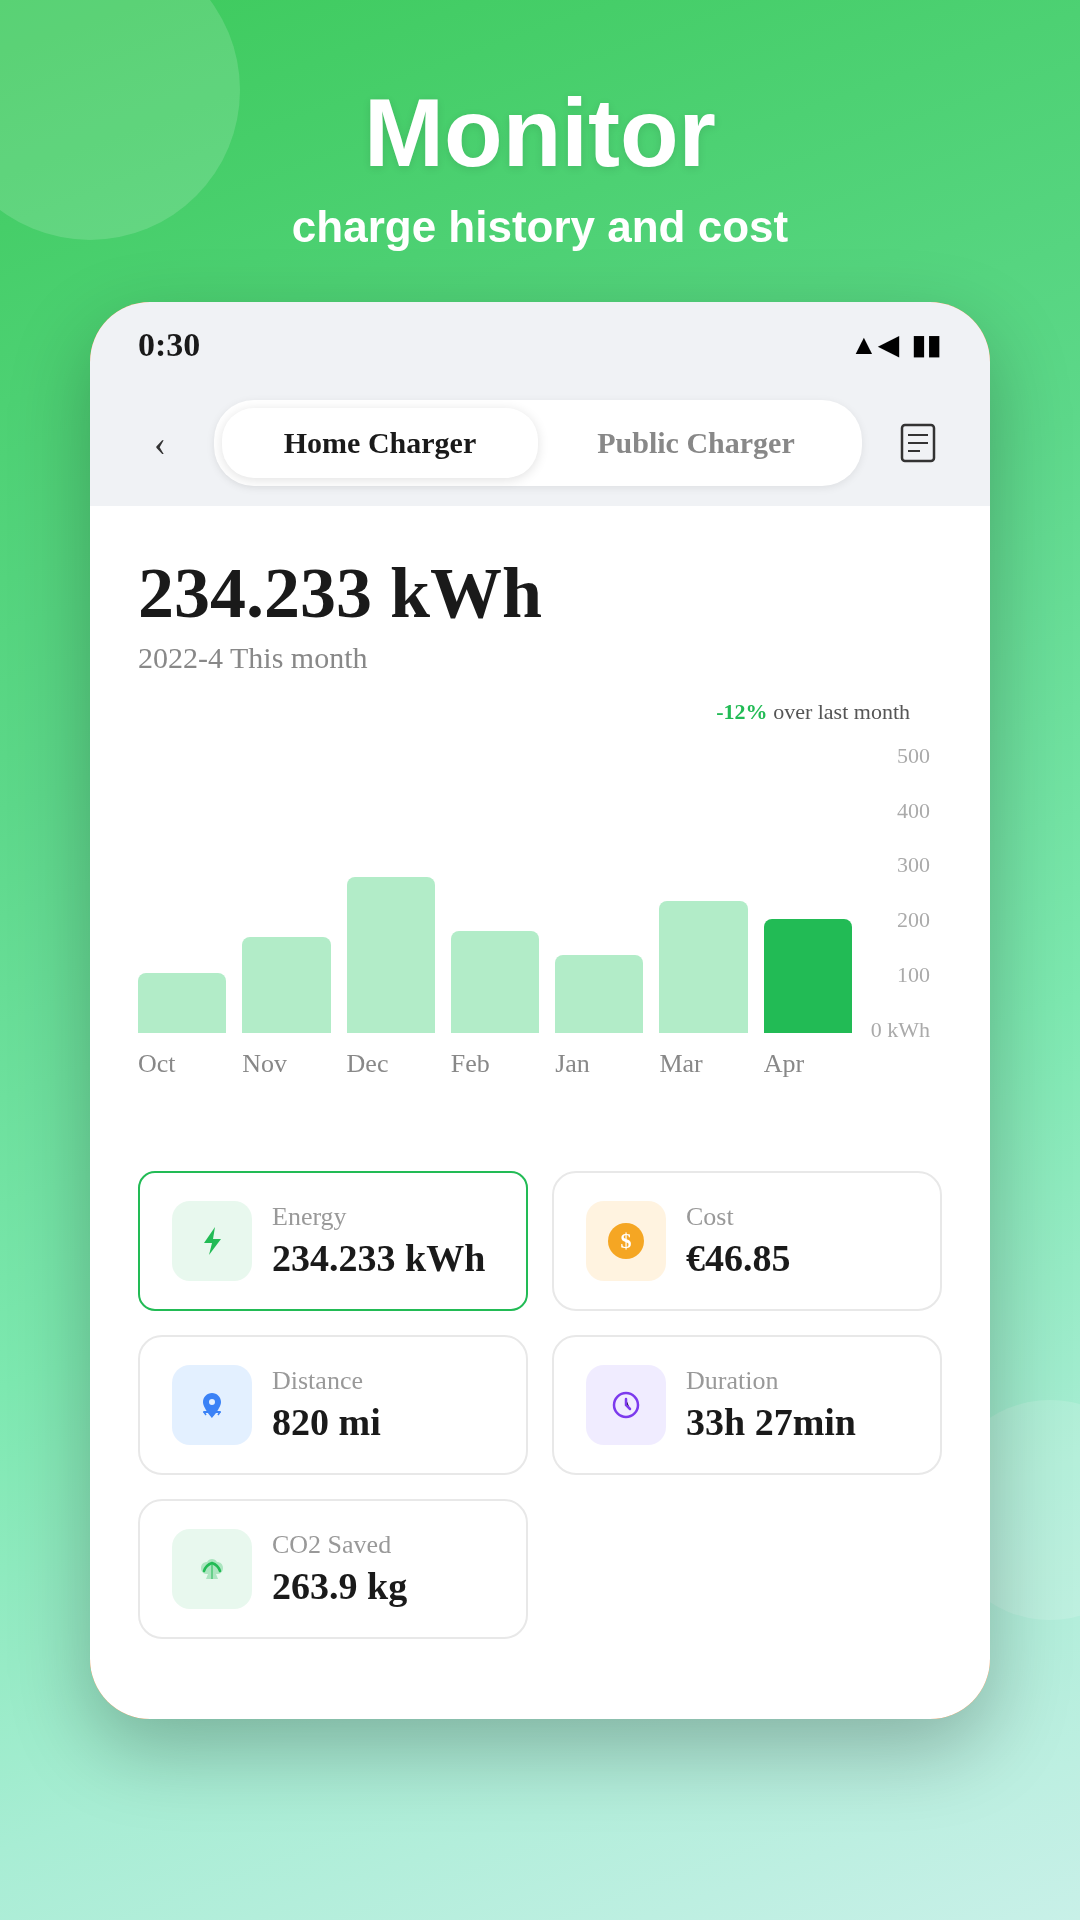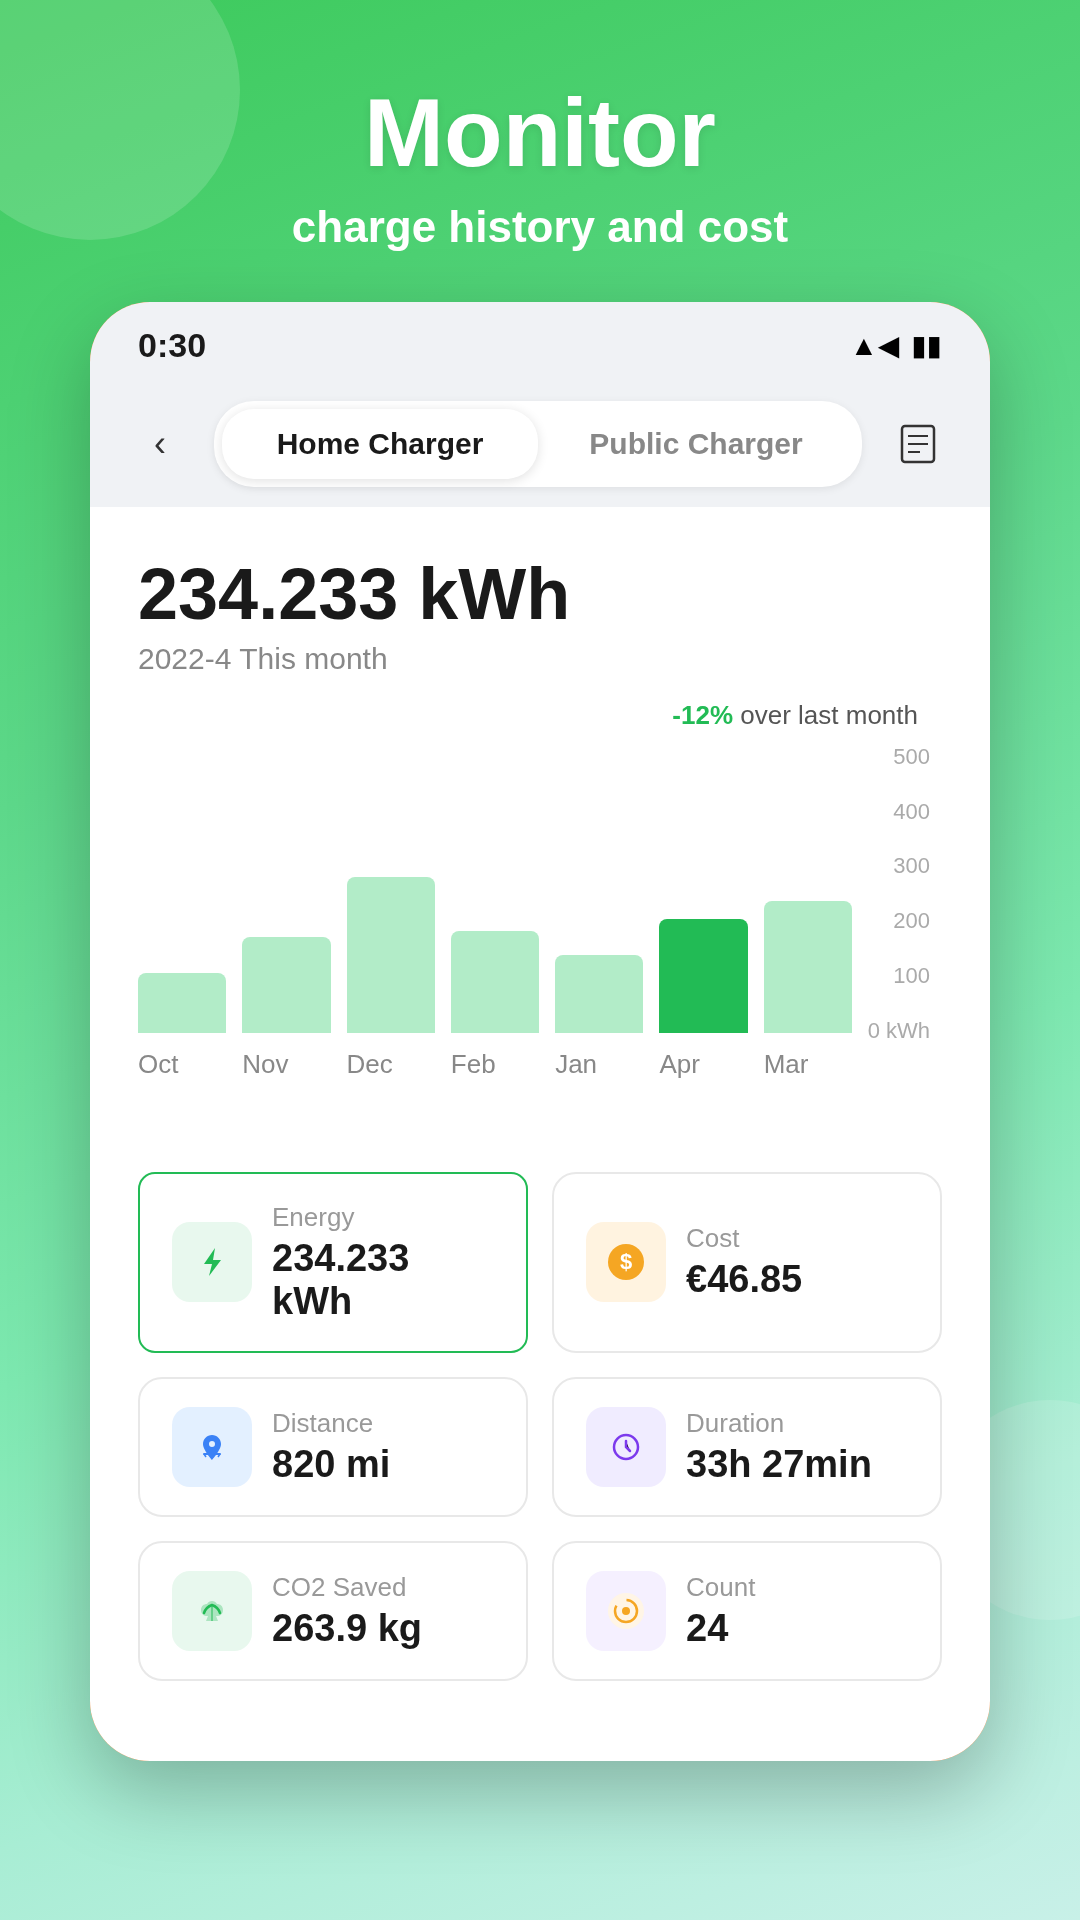--- a/index.html
+++ b/index.html
@@ -57,20 +57,21 @@
 
     
     .phone-mockup {
       width: 900px;
       background: #f97316;
       border-radius: 60px;
       overflow: hidden;
       box-shadow: 0 30px 80px rgba(0,0,0,0.25);
       position: relative;
       z-index: 1;
+      font-family: Liberation Serif, serif;
     }
 
     
     .status-bar {
       display: flex;
       justify-content: space-between;
       align-items: center;
       padding: 24px 48px 16px;
       background: #f0f2f5;
     }
@@ -160,22 +161,22 @@
 
     
     .chart-container {
       position: relative;
       margin-top: 24px;
       height: 440px;
     }
     .chart-comparison {
       position: absolute;
       top: 0;
-      right: 24px;
-      font-size: 26px;
+      right: 32px;
+      font-size: 22px;
       color: #555;
     }
     .chart-comparison .pct {
       color: #22bb55;
       font-weight: 700;
     }
     .y-label {
       font-size: 24px;
       color: #aaa;
     }
@@ -329,26 +330,26 @@
             </div>
             <div class="bar-col">
               <div class="bar" style="height: 102px;"></div>
               <div class="bar-label">Feb</div>
             </div>
             <div class="bar-col">
               <div class="bar" style="height: 78px;"></div>
               <div class="bar-label">Jan</div>
             </div>
             <div class="bar-col">
+              <div class="bar" style="height: 132px;"></div>
+              <div class="bar-label">Mar</div>
+            </div>
+            <div class="bar-col">
               <div class="bar active" style="height: 114px;"></div>
               <div class="bar-label">Apr</div>
-            </div>
-            <div class="bar-col">
-              <div class="bar" style="height: 132px;"></div>
-              <div class="bar-label">Mar</div>
             </div>
           </div>
 
         <div style="display:flex; flex-direction:column; justify-content:space-between; height:300px; min-width:90px; text-align:right; padding-right:12px; padding-left:8px; margin-top:4px;" id="y-axis-container">
 
         <span class="y-label" style="font-size: 22px; color: rgb(170, 170, 170);">500</span>
             <span class="y-label" style="font-size: 22px; color: rgb(170, 170, 170);">400</span>
             <span class="y-label" style="font-size: 22px; color: rgb(170, 170, 170);">300</span>
             <span class="y-label" style="font-size: 22px; color: rgb(170, 170, 170);">200</span>
             <span class="y-label" style="font-size: 22px; color: rgb(170, 170, 170);">100</span>
@@ -417,29 +418,16 @@
               <path d="M18 8c-2 0-4 1-5 3-3 0-6 2-6 6s3 6 6 6h1l-2 5h12l-2-5h1c3 0 6-2 6-6s-3-6-6-6c-1-2-3-3-5-3z" fill="#22bb55" opacity="0.3"></path>
               <path d="M10 20 Q12 14 18 12 Q24 14 26 20" stroke="#22bb55" stroke-width="2.5" fill="none" stroke-linecap="round"></path>
               <line x1="18" y1="12" x2="18" y2="28" stroke="#22bb55" stroke-width="2" opacity="0.5"></line>
             </svg>
           </div>
           <div class="stat-text">
             <div class="stat-label">CO2 Saved</div>
             <div class="stat-value">263.9 kg</div>
           </div>
         </div>
-        <div class="stat-card">
-          <div class="stat-icon-wrap icon-clock">
-            <svg width="36" height="36" viewBox="0 0 36 36">
-              <circle cx="18" cy="18" r="18" fill="#fff5e6"></circle>
-              <circle cx="18" cy="18" r="11" stroke="#f5a623" stroke-width="2.5" fill="none" stroke-dasharray="40 12"></circle>
-              <circle cx="18" cy="18" r="4" fill="#f5a623"></circle>
-            </svg>
-          </div>
-          <div class="stat-text">
-            <div class="stat-label">Count</div>
-            <div class="stat-value">24</div>
-          </div>
-        </div>
       </div>
   </div>
 
 </div>
 
 </body></html>

